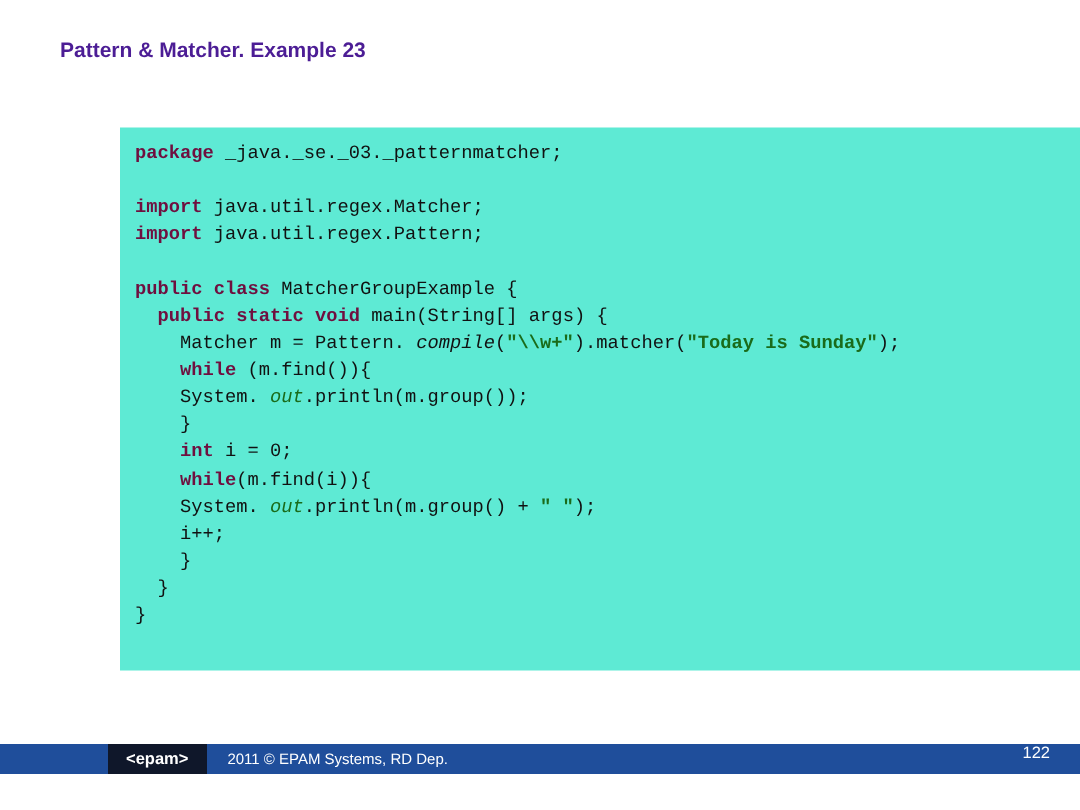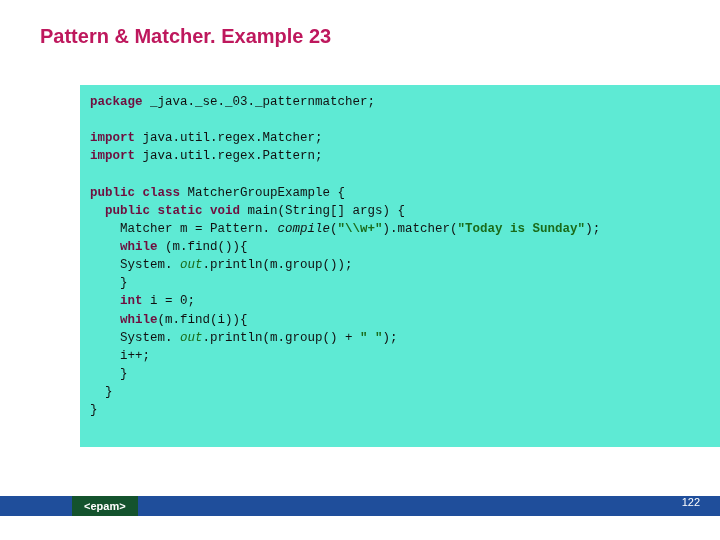--- a/index.html
+++ b/index.html
@@ -1,34 +1,34 @@
 <!DOCTYPE html>
 <html><head>
 <meta charset="utf-8">
 <style>
   * { margin: 0; padding: 0; box-sizing: border-box; }
   html, body { width: 720px; height: 540px; background: #fff; font-family: Arial, sans-serif; overflow: hidden; }
   .slide { position: relative; width: 720px; height: 540px; }
-  .title { position: absolute; top: 25px; left: 40px; font-size: 20px; font-weight: bold; color: #be185d; }
+  .title { position: absolute; top: 25px; left: 40px; font-size: 14px; font-weight: bold; color: #4c1d95; }
   .codebox {
     position: absolute; top: 85px; left: 80px; width: 665px;
     background: #5eead4; padding: 8px 10px 28px 10px;
     font-family: "Courier New", monospace; font-size: 12.5px;
     line-height: 1.45; color: #111; white-space: pre;
   }
   .kw { color: #6f0f3f; font-weight: bold; }
   .it { color: #111; font-style: italic; }
   .str { color: #1a6b1a; font-weight: bold; }
   .stat { color: #1a6b1a; font-style: italic; }
   .footer {
     position: absolute; left: 0; bottom: 24px; width: 720px; height: 20px;
     background: #1f4e9b; display: flex; align-items: center;
   }
   .logo {
-    background: #14532d; color: #fff; height: 20px; display: flex;
+    background: #0f172a; color: #fff; height: 20px; display: flex;
     align-items: center; padding: 0 12px 0 12px; font-size: 11px;
     font-weight: bold; font-family: Arial, sans-serif;
     margin-left: 72px;
   }
   .copy { color: #fff; font-size: 10px; margin-left: 14px; }
   .pagenum {
     position: absolute; right: 20px; bottom: 32px; color: #fff;
     font-size: 11px;
   }
 </style>
@@ -52,15 +52,16 @@
     <span class="kw">int</span><span> i = 0;</span>
     <span class="kw">while</span><span>(m.find(i)){</span>
 <span>    System.</span><span class="stat"> out</span><span>.println(m.group() + </span><span class="str">" "</span><span>);</span>
 <span>    i++;</span>
 <span>    }</span>
 <span>  }</span>
 <span>}</span></div>
 
   <div class="footer">
     <div class="logo">&lt;epam&gt;</div>
+    <div class="copy">2011 © EPAM Systems, RD Dep.</div>
   </div>
   <div class="pagenum">122</div>
 </div>
 
 </body></html>

